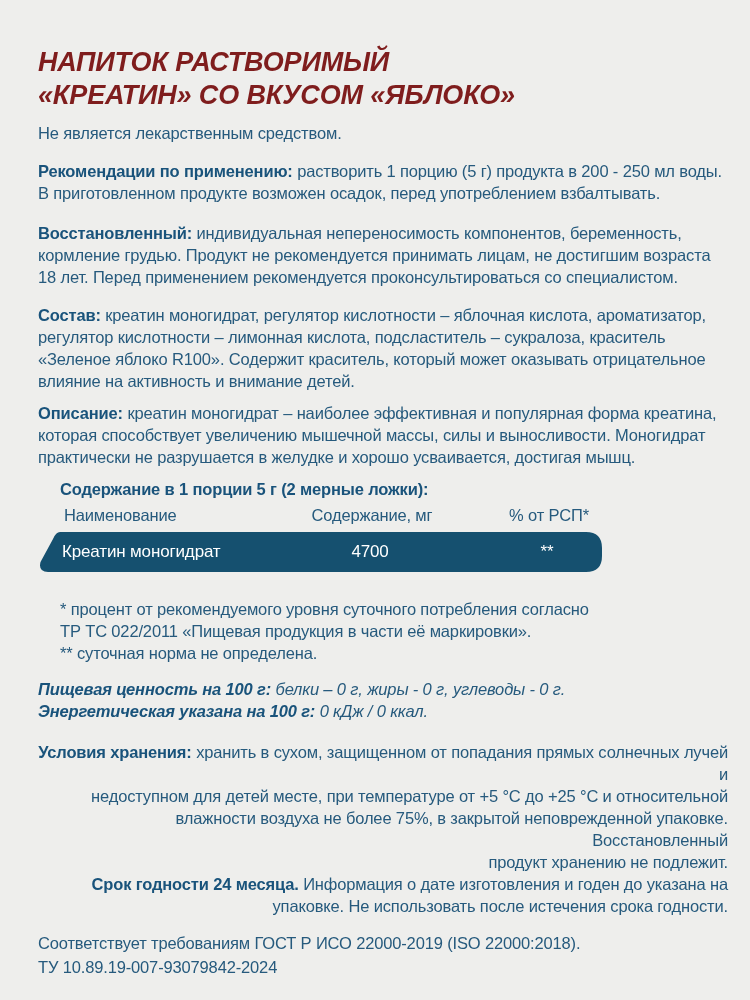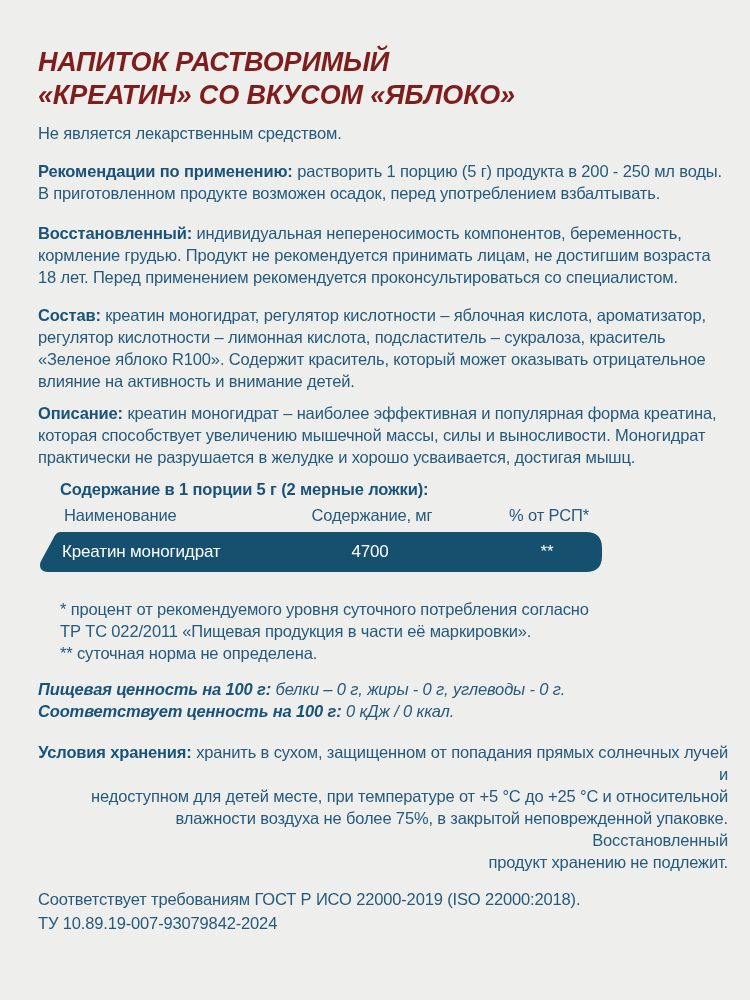--- a/index.html
+++ b/index.html
@@ -108,26 +108,28 @@
 
     <div class="footnotes">
       <p>* процент от рекомендуемого уровня суточного потребления согласно
 ТР ТС 022/2011 «Пищевая продукция в части её маркировки».</p>
       <p>** суточная норма не определена.</p>
     </div>
   </div>
 
   <div class="nutrition">
     <p><b>Пищевая ценность на 100 г:</b> <span>белки – 0 г, жиры - 0 г, углеводы - 0 г.</span></p>
-    <p><b>Соответствует ценность на 100 г:</b> <span>0 кДж / 0 ккал.</span></p>
+    <p><b>Энергетическая указана на 100 г:</b> <span>0 кДж / 0 ккал.</span></p>
   </div>
 
   <div class="storage-block">
     <p><b>Условия хранения:</b> <span>хранить в сухом, защищенном от попадания прямых солнечных лучей и
 недоступном для детей месте, при температуре от +5 °С до +25 °С и относительной
 влажности воздуха не более 75%, в закрытой неповрежденной упаковке. Восстановленный
 продукт хранению не подлежит.</span></p>
+    <p><b>Срок годности 24 месяца.</b> <span>Информация о дате изготовления и годен до указана на
+упаковке. Не использовать после истечения срока годности.</span></p>
   </div>
 
   <p class="compliance">Соответствует требованиям ГОСТ Р ИСО 22000-2019 (ISO 22000:2018).
 ТУ 10.89.19-007-93079842-2024</p>
 
 </div>
 
 </body></html>

